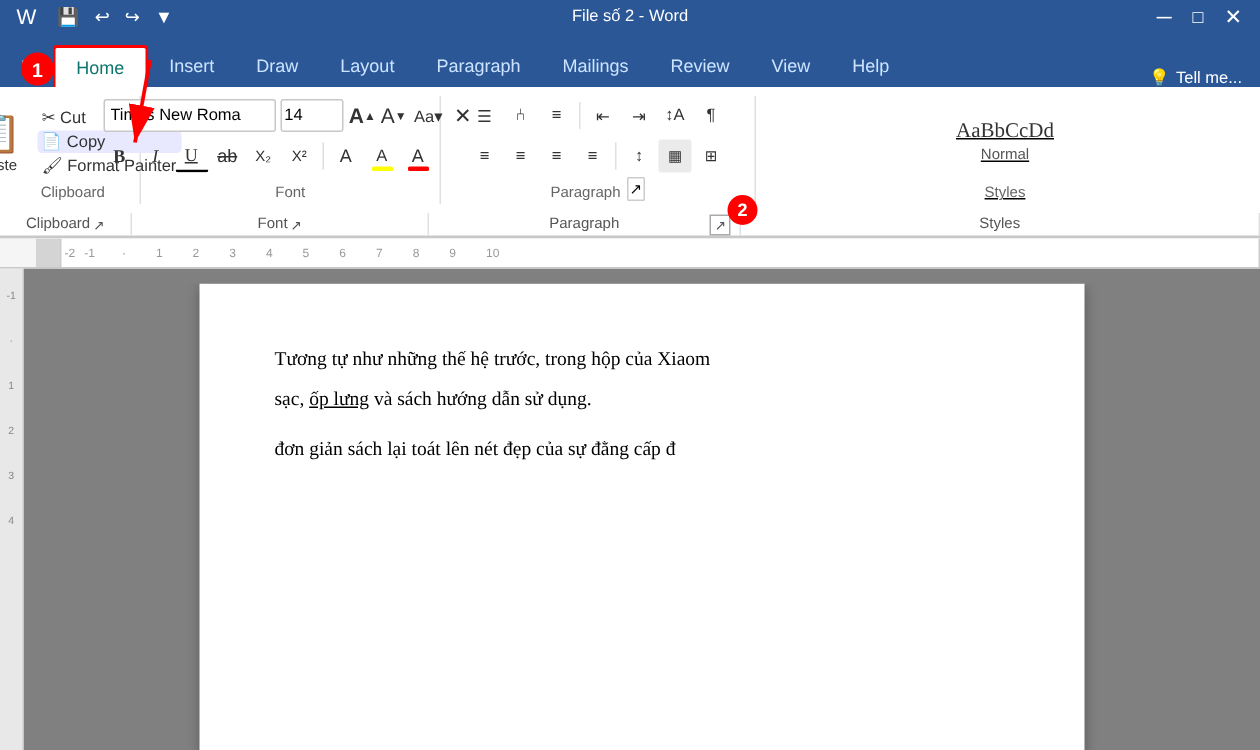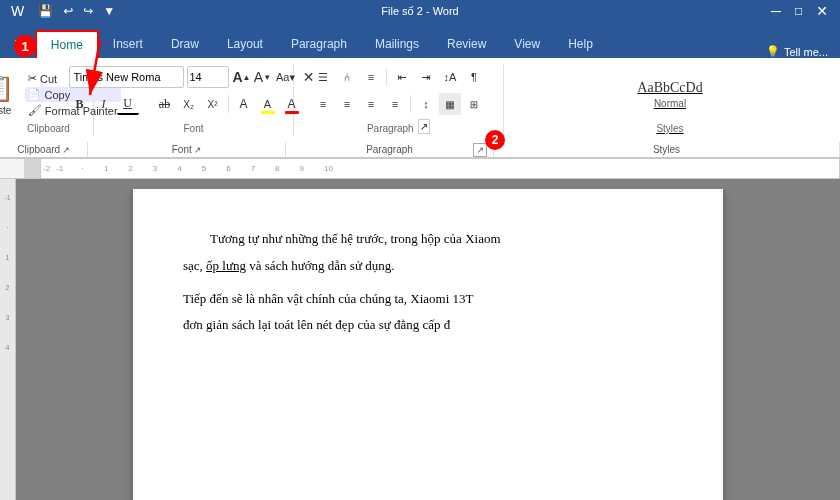--- a/index.html
+++ b/index.html
@@ -416,21 +416,21 @@
             <div class="icon-btn" style="font-weight:bold; font-size:14px;">A<sup style="font-size:8px;">▲</sup></div>
             <div class="icon-btn" style="font-size:14px;">A<sub style="font-size:8px;">▼</sub></div>
           </div>
           <div class="icon-btn" style="font-size:11px;">Aa▾</div>
           <div class="icon-btn" style="font-size:14px;">✕</div>
         </div>
         <div class="format-row">
           <div class="format-btn bold">B</div>
           <div class="format-btn italic">I</div>
           <div class="format-btn underline" style="border-bottom: 2px solid black;">U</div>
-          <div class="format-btn" style="text-decoration: line-through; font-family: Liberation Serif, serif; margin-left: 13px;">ab</div>
+          <div class="format-btn" style="text-decoration: line-through; font-family: Liberation Sans, sans-serif;">ab</div>
           <div class="format-btn" style="font-size:10px;">X₂</div>
           <div class="format-btn" style="font-size:10px;">X²</div>
           <div style="width:1px; height:18px; background:#ddd; margin:0 2px;"></div>
           <div class="format-btn" style="font-size:12px;">A</div>
           <div class="format-btn" style="font-size:11px; position:relative;">
             <span>A</span>
             <div style="position:absolute; bottom:1px; width:14px; height:3px; background:#ffff00; border-radius:1px;"></div>
           </div>
           <div class="format-btn" style="position:relative;">
             <span>A</span>
@@ -527,23 +527,22 @@
     <span class="v-ruler-tick">-1</span>
     <span class="v-ruler-tick">·</span>
     <span class="v-ruler-tick">1</span>
     <span class="v-ruler-tick">2</span>
     <span class="v-ruler-tick">3</span>
     <span class="v-ruler-tick">4</span>
   </div>
   <div class="doc-area">
     <div class="page-container">
       <div class="page">
-        <p style="font-family:'Times New Roman', serif; font-size:13px; margin-bottom:6px;margin-left:27px;">Tương tự như những thế hệ trước, trong hộp của Xiaom</p>
+        <p style="font-family:'Times New Roman', serif; font-size:13px; margin-bottom:6px;">Tương tự như những thế hệ trước, trong hộp của Xiaom</p>
         <p style="font-family:'Times New Roman', serif; font-size:13px; margin-bottom:12px;">sạc, <span style="text-decoration:underline;">ốp lưng</span> và sách hướng dẫn sử dụng.</p>
-        <p style="font-family:'Times New Roman', serif; font-size:13px; margin-bottom:6px;">Tiếp đến sẽ là nhân vật chính của chúng ta, Xiaomi 13T <span class="selected-text" style="background: #b8d4f0; padding: 1px 0;"></span></p>
         <p style="font-family:'Times New Roman', serif; font-size:13px; margin-top:4px;">đơn giản sách lại toát lên nét đẹp của sự đằng cấp đ</p>
       </div>
     </div>
   </div>
 </div>
 
 <svg style="position:fixed; top:30px; left:0; width:300px; height:120px; pointer-events:none; z-index:500;">
 
   <defs>
     <marker id="arrowhead1" markerWidth="10" markerHeight="7" refX="10" refY="3.5" orient="auto">

